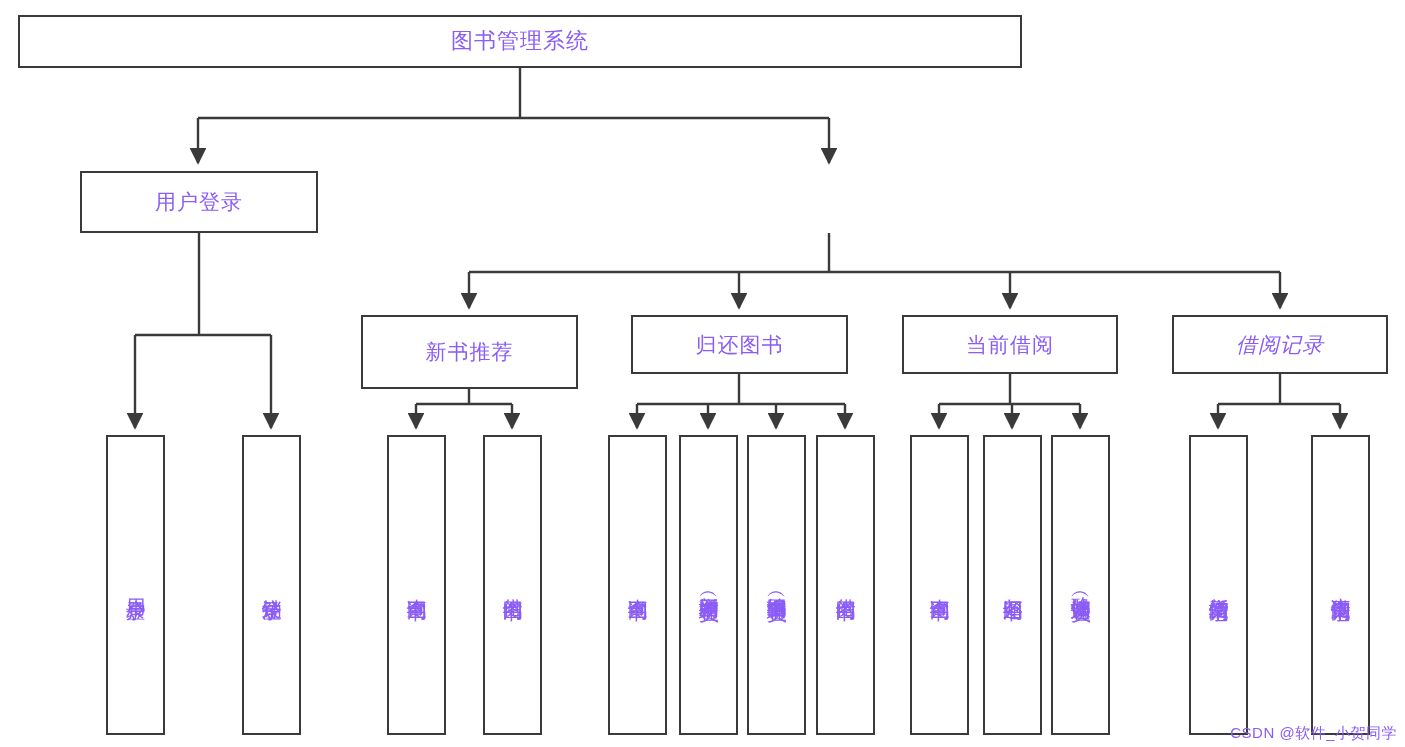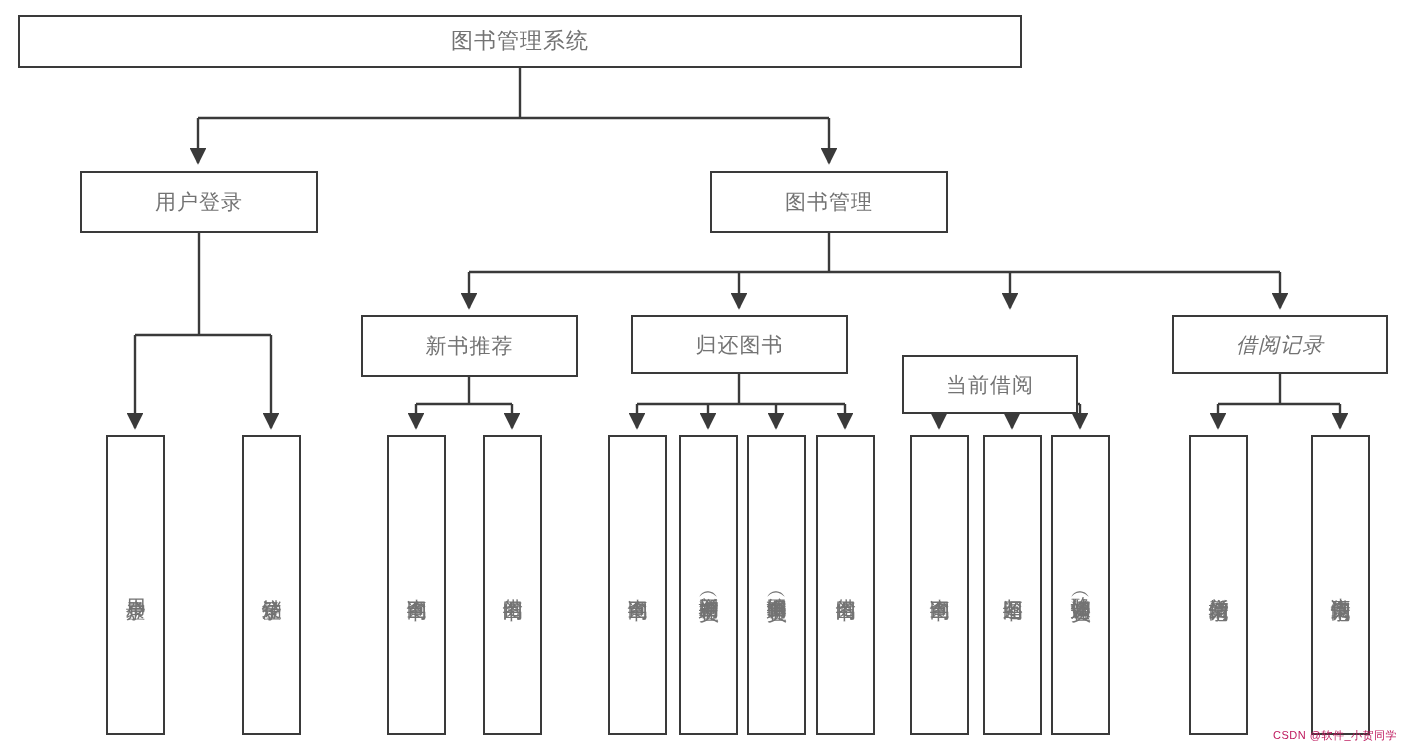--- a/index.html
+++ b/index.html
@@ -26,21 +26,21 @@
     pointer-events: none;
   }
   .node {
     position: absolute;
     box-sizing: border-box;
     background: #ffffff;
     border: 2px solid #3a3a3a;
     display: flex;
     align-items: center;
     justify-content: center;
-    color: #737373;
+    color: #8b5cf6;
   }
   .node.h {
     font-size: 21px;
     letter-spacing: 1px;
     line-height: 1.2;
   }
   .node.v {
     font-size: 20px;
     line-height: 1.18;
     letter-spacing: 1px;
@@ -54,22 +54,22 @@
     white-space: nowrap;
     display: block;
   }
   .node.root {
     font-size: 22px;
   }
   #watermark {
     position: absolute;
     right: 8px;
     bottom: 4px;
-    font-size: 11px;
-    color: #be185d;
+    font-size: 15px;
+    color: #8b5cf6;
     letter-spacing: 0.5px;
     white-space: nowrap;
     font-family: "Liberation Sans", "DejaVu Sans", sans-serif;
   }
 </style>
 </head>
 <body>
 
 <div id="canvas">
 
@@ -123,31 +123,28 @@
     </g>
   </svg>
 
   <div class="node h root" style="left:18px; top:15px; width:1004px; height:53px;">
     <span>图书管理系统</span>
   </div>
 
   <div class="node h" style="left:80px; top:171px; width:238px; height:62px;">
     <span>用户登录</span>
   </div>
-  <div class="node h" style="left:710px; top:171px; width:238px; height:62px;">
-    <span>图书管理</span>
-  </div>
 
-  <div class="node h" style="left:361px; top:315px; width:217px; height:62px;text-align:center;">
+  <div class="node h" style="left:361px; top:315px; width:217px; height:74px;text-align:center;">
     <span>新书推荐</span>
   </div>
   <div class="node h" style="left:631px; top:315px; width:217px; height:59px;">
     <span>归还图书</span>
   </div>
-  <div class="node h" style="left:902px; top:315px; width:176px; height:59px;margin-top:40px;">
+  <div class="node h" style="left:902px; top:315px; width:216px; height:59px;">
     <span>当前借阅</span>
   </div>
   <div class="node h" style="left:1172px; top:315px; width:216px; height:59px;font-style:italic;">
     <span>借阅记录</span>
   </div>
 
   <div class="node v" style="left:106px; top:435px; width:59px; height:300px;">
     <span class="vlabel">用户登录</span>
   </div>
   <div class="node v" style="left:242px; top:435px; width:59px; height:300px;">

